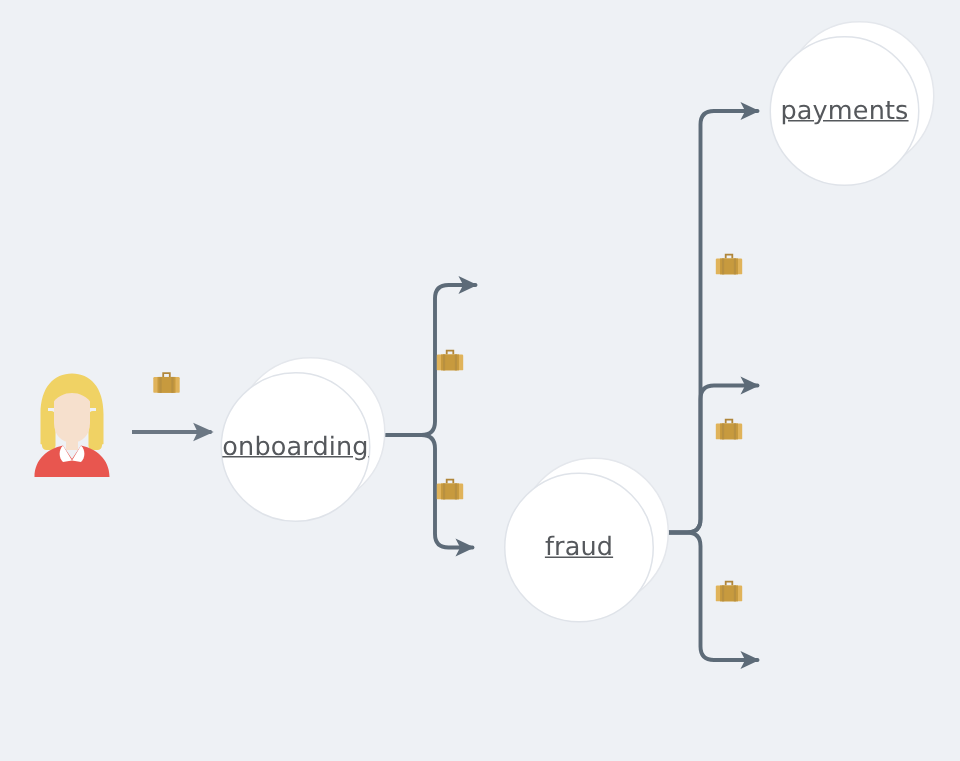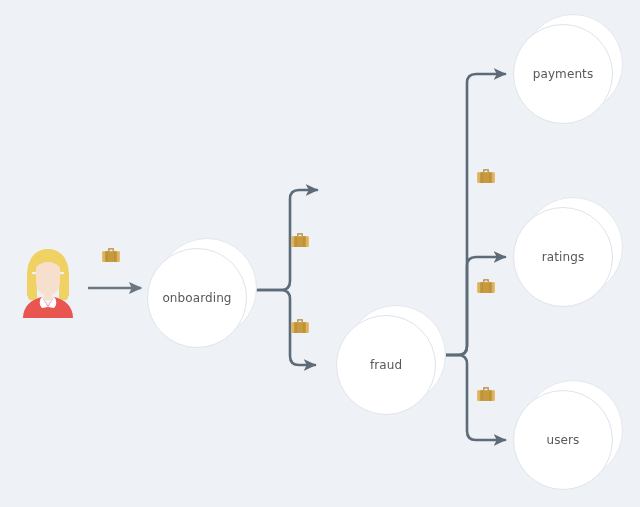--- a/index.html
+++ b/index.html
@@ -52,24 +52,25 @@
     box-sizing: border-box;
     border-radius: 50%;
     background: #ffffff;
     border: 1px solid #dfe3e9;
     display: flex;
     align-items: center;
     justify-content: center;
   }
   .node .label {
     position: relative;
-    font-size: 12px;
+    font-size: 17px;
     color: #55585c;
     letter-spacing: 0.1px;
     white-space: nowrap;
+    text-decoration: underline;
   }
 
   
   .avatar {
     position: absolute;
     width: 56px;
     height: 72px;
   }
 
   
@@ -143,33 +144,21 @@
     </div>
   </div>
 
   <div class="node" style="left:513px; top:24px;">
     <div class="disc-back"></div>
     <div class="disc-front">
       <span class="label">payments</span>
     </div>
   </div>
 
-  <div class="node" style="left:513px; top:207px;">
-    <div class="disc-back"></div>
-    <div class="disc-front">
-      <span class="label">ratings</span>
-    </div>
-  </div>
-
-  <div class="node" style="left:513px; top:390px;">
-    <div class="disc-back"></div>
-    <div class="disc-front">
-      <span class="label">users</span>
-    </div>
-  </div>
+
 
   <div class="briefcase" style="left:99px; top:243px;">
     <svg viewBox="0 0 24 24" width="24" height="24">
       <path d="M9.2 5.2 L14.8 5.2 L14.8 8.4 L13.6 8.4 L13.6 6.4 L10.4 6.4 L10.4 8.4 L9.2 8.4 Z" fill="#b0863a"></path>
       <rect x="3.2" y="8.3" width="17.6" height="10.6" rx="0.8" fill="#e0b35a"></rect>
       <rect x="6.0" y="8.3" width="12.0" height="10.6" fill="#c79a3e"></rect>
       <rect x="7.3" y="8.3" width="1.5" height="10.6" fill="#b89040"></rect>
       <rect x="15.2" y="8.3" width="1.5" height="10.6" fill="#b89040"></rect>
     </svg>
   </div>

